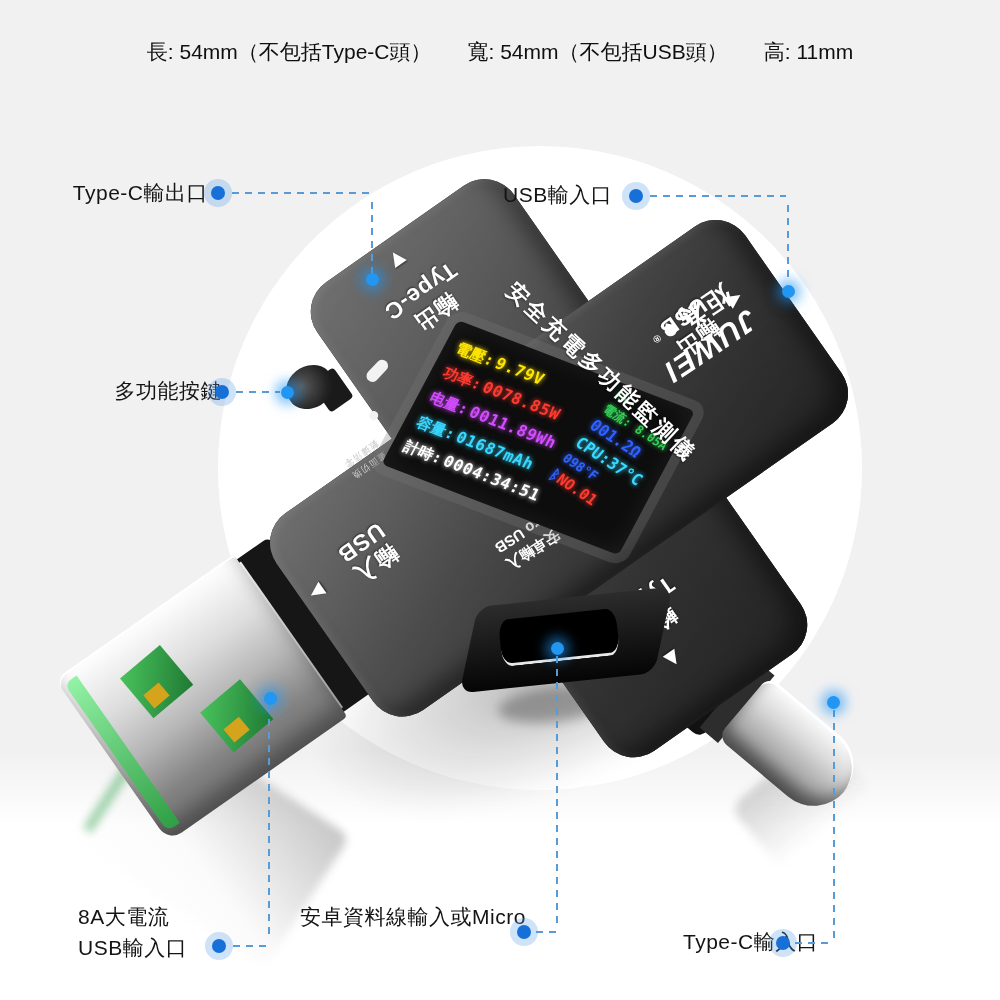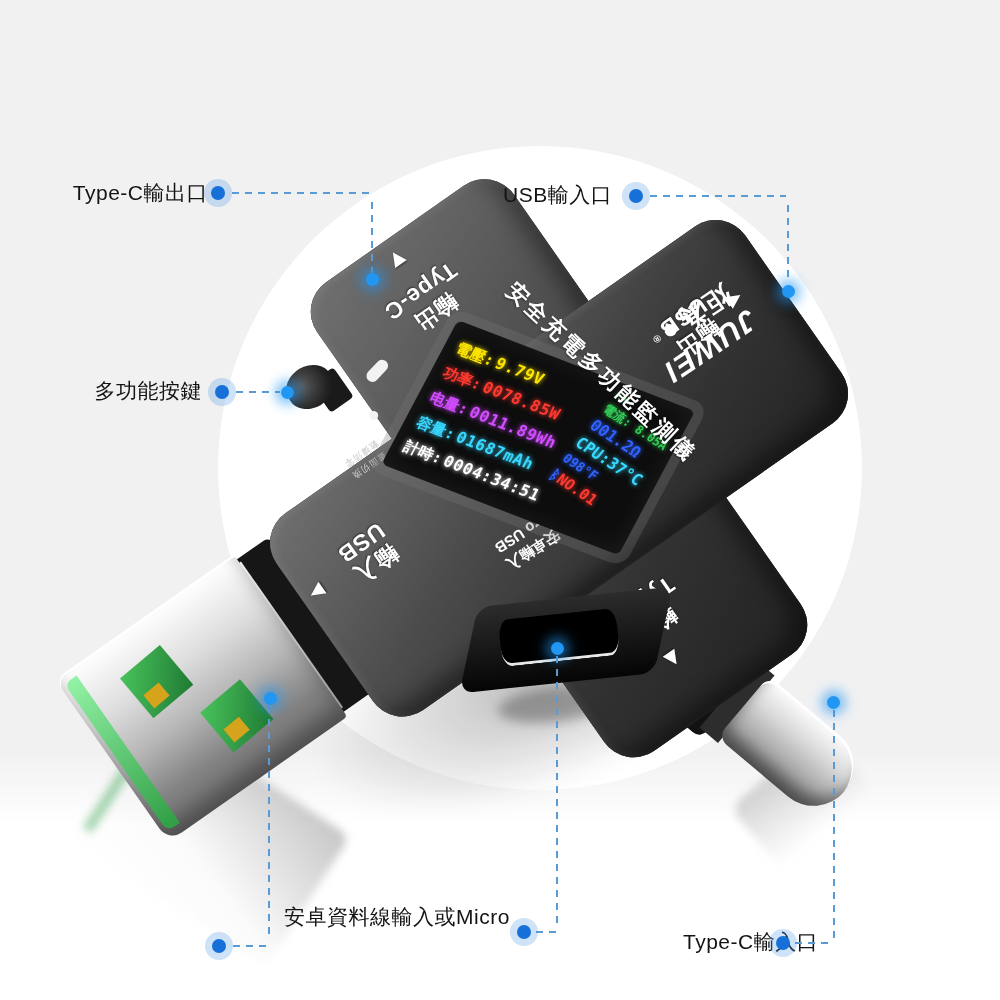--- a/index.html
+++ b/index.html
@@ -127,20 +127,25 @@
 
   <div class="abs bg-circle"></div>
   <div class="abs bg-bottom"></div>
   <div class="abs shadow-main"></div>
   <div class="abs refl-usb">
       <div class="g"></div>
     </div>
   <div class="abs refl-c"></div>
   <div class="abs refl-micro"></div>
 
+  <div class="abs dims">
+    <span>長: 54mm（不包括Type-C頭）</span>
+    <span>寬: 54mm（不包括USB頭）</span>
+    <span>高: 11mm</span>
+  </div>
 
   <div class="abs plug-c">
     <div class="collar"></div>
     <div class="neck"></div>
     <div class="body"></div>
   </div>
 
   <div class="abs device">
 
     <div class="plug-usb">
@@ -260,31 +265,35 @@
   <div class="abs dash-h" style="left:232px;top:192px;width:138px;"></div>
   <div class="abs dash-v" style="left:371px;top:202px;height:72px;"></div>
   <div class="abs glow" style="left:366px;top:273px;"></div>
 
   <div class="abs clabel" style="left:503px;top:179px;">USB輸入口</div>
   <div class="abs dot" style="left:629px;top:189px;"></div>
   <div class="abs dash-h" style="left:650px;top:195px;width:136px;"></div>
   <div class="abs dash-v" style="left:787px;top:205px;height:76px;"></div>
   <div class="abs glow" style="left:782px;top:285px;"></div>
 
-  <div class="abs clabel r" style="left:84px;top:375px;width:118px;">多功能按鍵</div>
+  <div class="abs clabel r" style="left:104px;top:375px;width:118px;">多功能按鍵</div>
   <div class="abs dot" style="left:215px;top:385px;"></div>
   <div class="abs dash-h" style="left:236px;top:391px;width:44px;"></div>
   <div class="abs glow" style="left:281px;top:386px;"></div>
 
+  <div class="abs clabel" style="left:78px;top:901px;">
+    <div>8A大電流</div>
+    <div>USB輸入口</div>
+  </div>
   <div class="abs dot" style="left:212px;top:939px;"></div>
   <div class="abs dash-h" style="left:233px;top:945px;width:34px;"></div>
   <div class="abs dash-v" style="left:268px;top:706px;height:234px;"></div>
   <div class="abs glow" style="left:264px;top:692px;"></div>
 
-  <div class="abs clabel" style="left:284px;top:901px;">
+  <div class="abs clabel" style="left:300px;top:901px;">
     <div>安卓資料線輸入或Micro</div>
   </div>
   <div class="abs dot" style="left:517px;top:925px;"></div>
   <div class="abs dash-h" style="left:536px;top:931px;width:20px;"></div>
   <div class="abs dash-v" style="left:556px;top:656px;height:270px;"></div>
   <div class="abs glow" style="left:551px;top:642px;"></div>
 
   <div class="abs clabel" style="left:683px;top:926px;">Type-C輸入口</div>
   <div class="abs dot" style="left:776px;top:936px;"></div>
   <div class="abs dash-h" style="left:795px;top:942px;width:38px;"></div>

